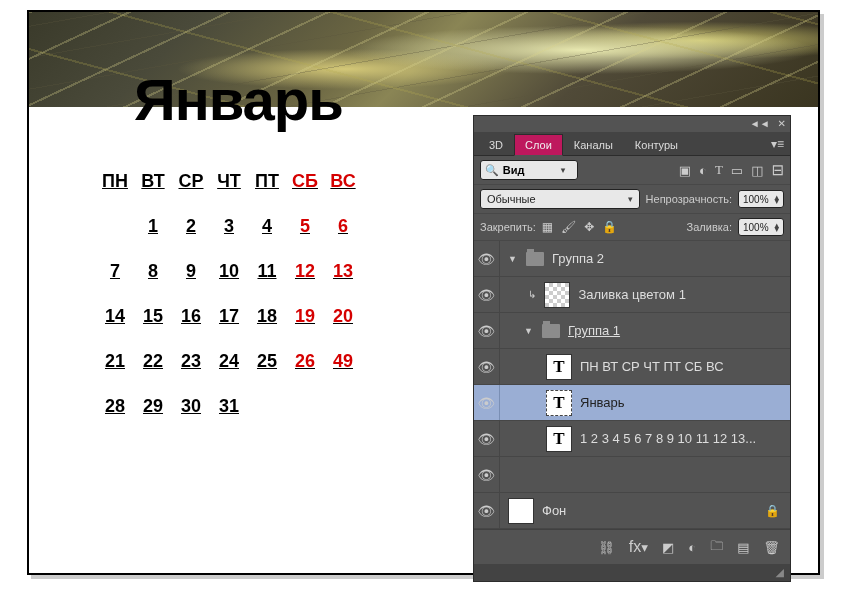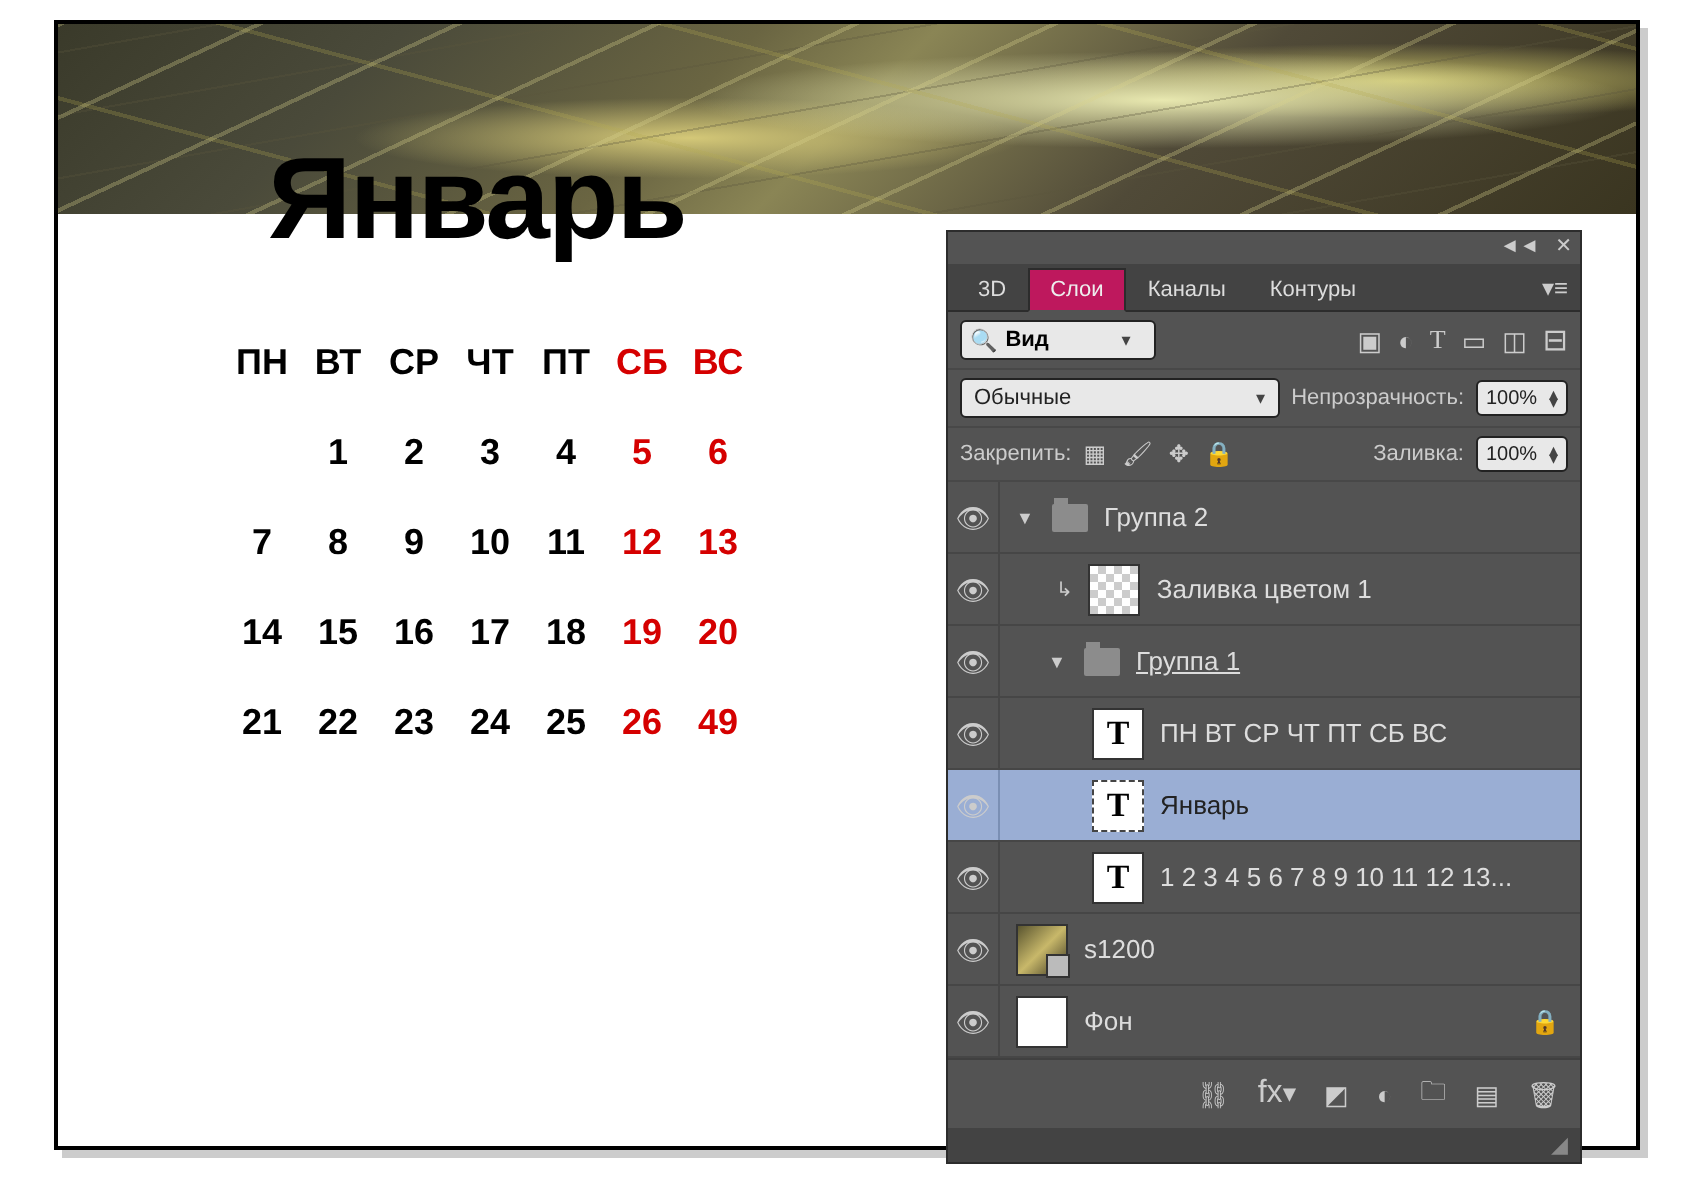--- a/index.html
+++ b/index.html
@@ -44,24 +44,25 @@
     position: absolute;
     left: 105px;
     top: 54px;
     font-size: 58px;
     font-weight: 900;
     letter-spacing: -1px;
     color: #000;
   }
   .cal {
     position: absolute;
-    left: 80px;
+    left: 64px;
     top: 135px;
     border-collapse: separate;
     border-spacing: 6px 24px;
+    text-decoration: underline;
   }
   .cal th, .cal td {
     width: 32px;
     text-align: center;
     font-weight: bold;
     font-family: Arial, sans-serif;
   }
   .cal th { font-size: 18px; }
   .cal td { font-size: 18px; }
   .wkend { color: #d50000; }
@@ -308,20 +309,29 @@
     </tr>
     <tr>
       <td>21</td>
       <td>22</td>
       <td>23</td>
       <td>24</td>
       <td>25</td>
       <td class="wkend">26</td>
       <td class="wkend">49</td>
     </tr>
+    <tr>
+      <td>28</td>
+      <td>29</td>
+      <td>30</td>
+      <td>31</td>
+      <td></td>
+      <td class="wkend"></td>
+      <td class="wkend"></td>
+    </tr>
   </tbody>
     </table>
 </div>
 
 <div class="panel">
   <div class="panel-top">
     <span>◄◄</span>
     <span>✕</span>
   </div>
   <div class="tabs">
@@ -429,24 +439,20 @@
     <div class="layer">
       <div class="eye">👁</div>
       <div class="layer-body" style="padding-left:46px;">
         <div class="thumb T">T</div>
         <span class="lname">1 2 3 4 5 6 7 8 9 10 11 12 13...</span>
       </div>
     </div>
 
     <div class="layer">
       <div class="eye">👁</div>
-      <div class="layer-body">
-        <div class="thumb img"></div>
-        <span class="lname">s1200</span>
-      </div>
     </div>
 
     <div class="layer">
       <div class="eye">👁</div>
       <div class="layer-body">
         <div class="thumb"></div>
         <span class="lname">Фон</span>
         <span class="lock-right">🔒</span>
       </div>
     </div>

